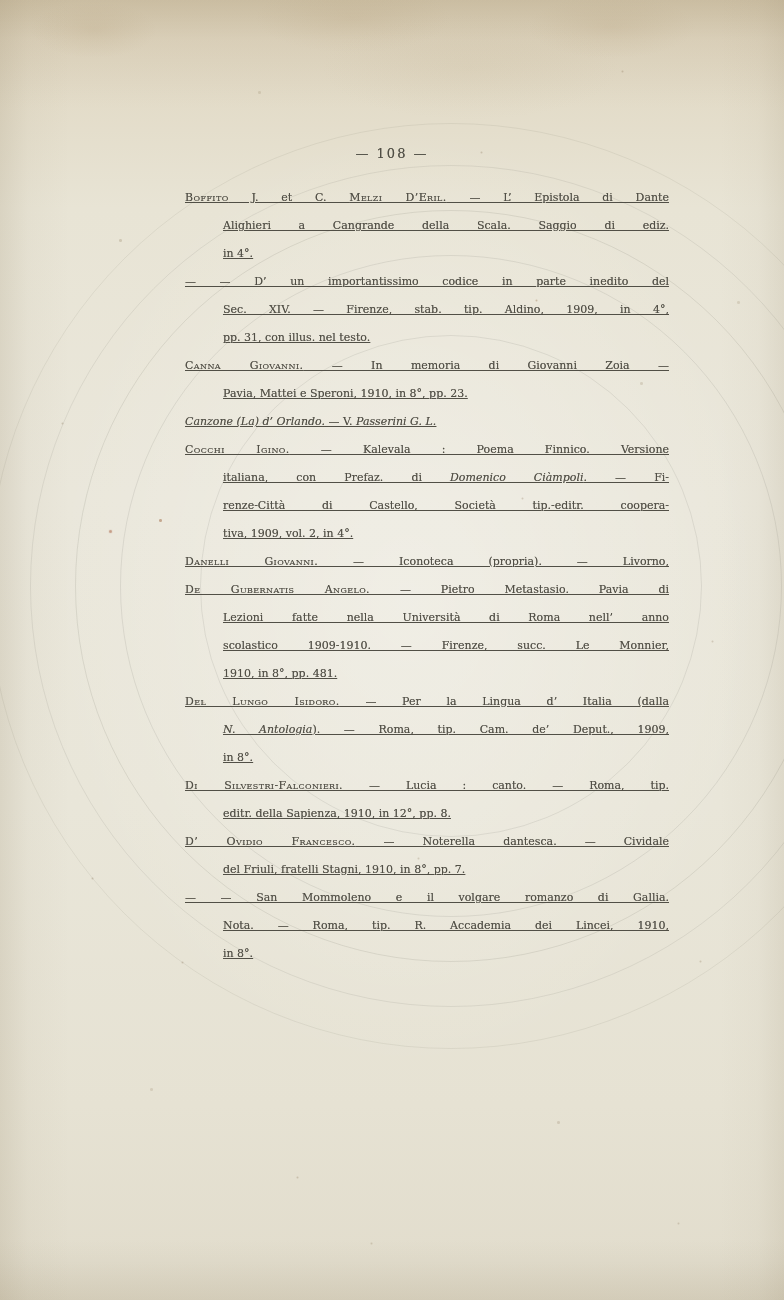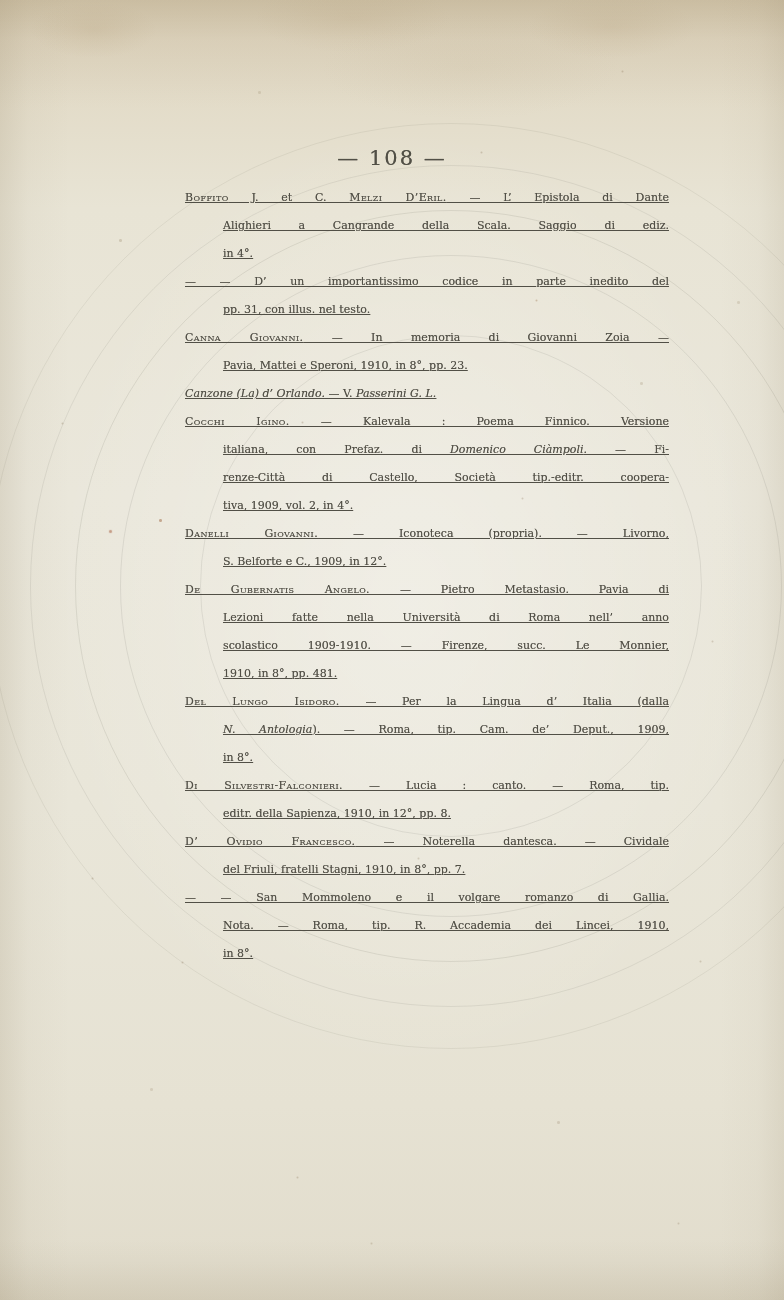--- a/index.html
+++ b/index.html
@@ -76,21 +76,21 @@
       622px 71px 0 0.5px rgba(135,115,85,0.3),
       700px 961px 0 0.5px rgba(135,115,85,0.28),
       182px 962px 0 0.5px rgba(135,115,85,0.3),
       536px 300px 0 0.5px rgba(150,110,70,0.35),
       160px 520px 0 1px rgba(150,90,50,0.45),
       110px 531px 1px 1px rgba(160,80,45,0.5);
   }
   .page-number {
     position: absolute; left: 0; top: 146px; width: 784px;
     text-align: center;
-    font-size: 21px; letter-spacing: 2px;
+    font-size: 13px; letter-spacing: 2px;
     color: var(--ink);
     text-shadow: 0 0 0.5px rgba(81,79,70,0.7);
   }
   .text-block {
     position: absolute; left: 185px; top: 184px; width: 484px;
     color: var(--ink);
     font-size: 11px;
     text-shadow: 0 0 0.5px rgba(81,79,70,0.6);
     text-decoration: underline;
   }
@@ -123,38 +123,38 @@
   <div class="page-number">— 108 —</div>
 
   <div class="text-block" id="entries">
       <div class="entry">
         <div class="line"><span class="s-sc">Boffito</span><span class="s-n"> J. et C. </span><span class="s-sc">Melzi D’Eril.</span><span class="s-n"> — L’ Epistola di Dante</span></div>
         <div class="line cont"><span class="s-n">Alighieri a Cangrande della Scala. Saggio di ediz.</span></div>
         <div class="line cont last"><span class="s-n">in 4°.</span></div>
       </div>
       <div class="entry">
         <div class="line"><span class="s-n">— — D’ un importantissimo codice in parte inedito del</span></div>
+        <div class="line cont"><span class="s-n">Sec. XIV. — Firenze, stab. tip. Aldino, 1909, in 4°,</span></div>
         <div class="line cont last"><span class="s-n">pp. 31, con illus. nel testo.</span></div>
       </div>
       <div class="entry">
         <div class="line"><span class="s-sc">Canna Giovanni.</span><span class="s-n"> — In memoria di Giovanni Zoia —</span></div>
         <div class="line cont last"><span class="s-n">Pavia, Mattei e Speroni, 1910, in 8°, pp. 23.</span></div>
       </div>
       <div class="entry">
         <div class="line last"><span class="s-i">Canzone (La) d’ Orlando.</span><span class="s-n"> — V. </span><span class="s-i">Passerini G. L.</span></div>
       </div>
       <div class="entry">
         <div class="line"><span class="s-sc">Cocchi Igino.</span><span class="s-n"> — Kalevala : Poema Finnico. Versione</span></div>
         <div class="line cont"><span class="s-n">italiana, con Prefaz. di </span><span class="s-i">Domenico Ciàmpoli</span><span class="s-n">. — Fi-</span></div>
         <div class="line cont"><span class="s-n">renze-Città di Castello, Società tip.-editr. coopera-</span></div>
         <div class="line cont last"><span class="s-n">tiva, 1909, vol. 2, in 4°.</span></div>
       </div>
       <div class="entry">
         <div class="line"><span class="s-sc">Danelli Giovanni.</span><span class="s-n"> — Iconoteca (propria). — Livorno,</span></div>
-        <div class="line cont last"><span class="s-n">S. Belforte e C., 1909, in 12°.</span></div>
       </div>
       <div class="entry">
         <div class="line"><span class="s-sc">De Gubernatis Angelo.</span><span class="s-n"> — Pietro Metastasio. Pavia di</span></div>
         <div class="line cont"><span class="s-n">Lezioni fatte nella Università di Roma nell’ anno</span></div>
         <div class="line cont"><span class="s-n">scolastico 1909-1910. — Firenze, succ. Le Monnier,</span></div>
         <div class="line cont last"><span class="s-n">1910, in 8°, pp. 481.</span></div>
       </div>
       <div class="entry">
         <div class="line"><span class="s-sc">Del Lungo Isidoro.</span><span class="s-n"> — Per la Lingua d’ Italia (dalla</span></div>
         <div class="line cont"><span class="s-i">N. Antologia</span><span class="s-n">). — Roma, tip. Cam. de’ Deput., 1909,</span></div>

